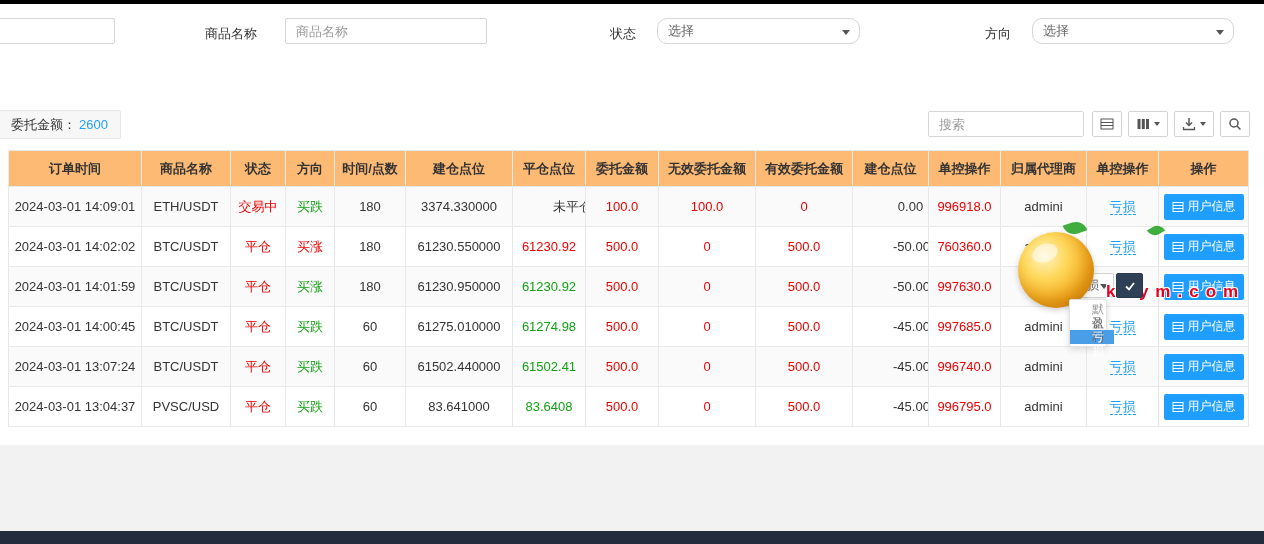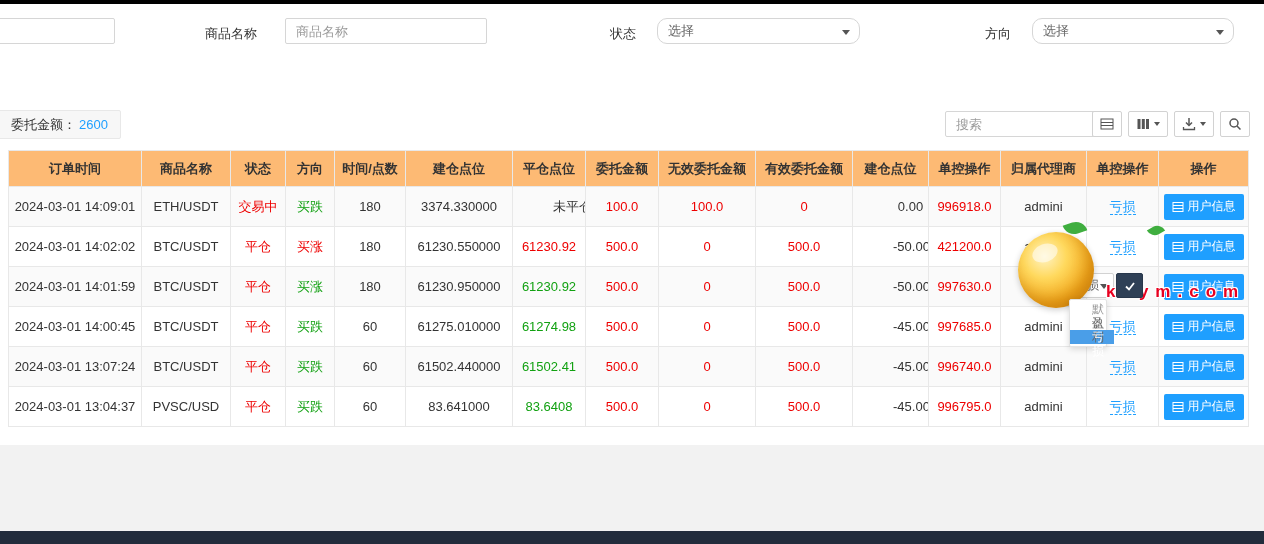--- a/index.html
+++ b/index.html
@@ -18,21 +18,21 @@
   .l-status{left:610px;}
   .l-direction{left:985px;}
   .select{position:absolute;top:18px;height:26px;border:1px solid #d6d6d6;border-radius:10px;background:#fff;font-size:13px;color:#666;display:flex;align-items:center;padding:0 10px;cursor:pointer;}
   .status-select{left:657px;width:203px;}
   .direction-select{left:1032px;width:202px;}
   .caret{position:absolute;right:9px;top:11px;width:0;height:0;border-left:4px solid transparent;border-right:4px solid transparent;border-top:5px solid #555;}
 
   
   .badge{position:absolute;left:-2px;top:110px;height:29px;background:#f7f7f7;border:1px solid #e8e8e8;border-radius:2px;display:flex;align-items:center;padding:0 12px;font-size:13px;color:#333;white-space:nowrap;}
   .badge .blue{color:#1e9fff;margin-left:3px;}
-  .search-inp{left:928px;top:111px;width:156px;height:26px;margin-left:17px;}
+  .search-inp{left:928px;top:111px;width:156px;height:26px;}
   .toolbar{position:absolute;left:1092px;top:111px;height:26px;display:flex;gap:6px;}
   .tbtn{height:26px;background:#fff;border:1px solid #d2d2d2;border-radius:2px;display:flex;align-items:center;justify-content:center;padding:0 7px;cursor:pointer;color:#555;}
   .tcaret{width:0;height:0;border-left:3px solid transparent;border-right:3px solid transparent;border-top:4px solid #555;margin-left:4px;}
 
   
   .otable{position:absolute;left:8px;top:150px;width:1240px;border-collapse:collapse;table-layout:fixed;background:#fff;font-size:13px;color:#333;}
   .otable th,.otable td{border:1px solid #e8e8e8;text-align:center;overflow:hidden;white-space:nowrap;}
   .otable th{height:36px;font-weight:bold;background:#fdba74;}
   .otable td{height:40px;}
   .otable tbody tr:nth-child(odd){background:#fafafa;}
@@ -192,21 +192,21 @@
           <td><span>BTC/USDT</span></td>
           <td><span class="t-red">平仓</span></td>
           <td><span class="t-red">买涨</span></td>
           <td><span>180</span></td>
           <td><span>61230.550000</span></td>
           <td><span class="t-red">61230.92</span></td>
           <td><span class="t-red">500.0</span></td>
           <td><span class="t-red">0</span></td>
           <td><span class="t-red">500.0</span></td>
           <td><span class="t-dark">-50.00</span></td>
-          <td><span class="t-red">421200.0</span></td>
+          <td><span class="t-red">760360.0</span></td>
           <td><span>admini</span></td>
           <td><a class="ctl-link">亏损</a></td>
           <td><button class="btn-user">
               <svg width="12" height="12" viewBox="0 0 12 12">
                 <rect x="1" y="1.5" width="10" height="9" fill="none" stroke="#fff"></rect>
                 <line x1="1" y1="4.5" x2="11" y2="4.5" stroke="#fff"></line>
                 <line x1="1" y1="7.5" x2="11" y2="7.5" stroke="#fff"></line>
               </svg>
               <span>用户信息</span>
             </button></td>

